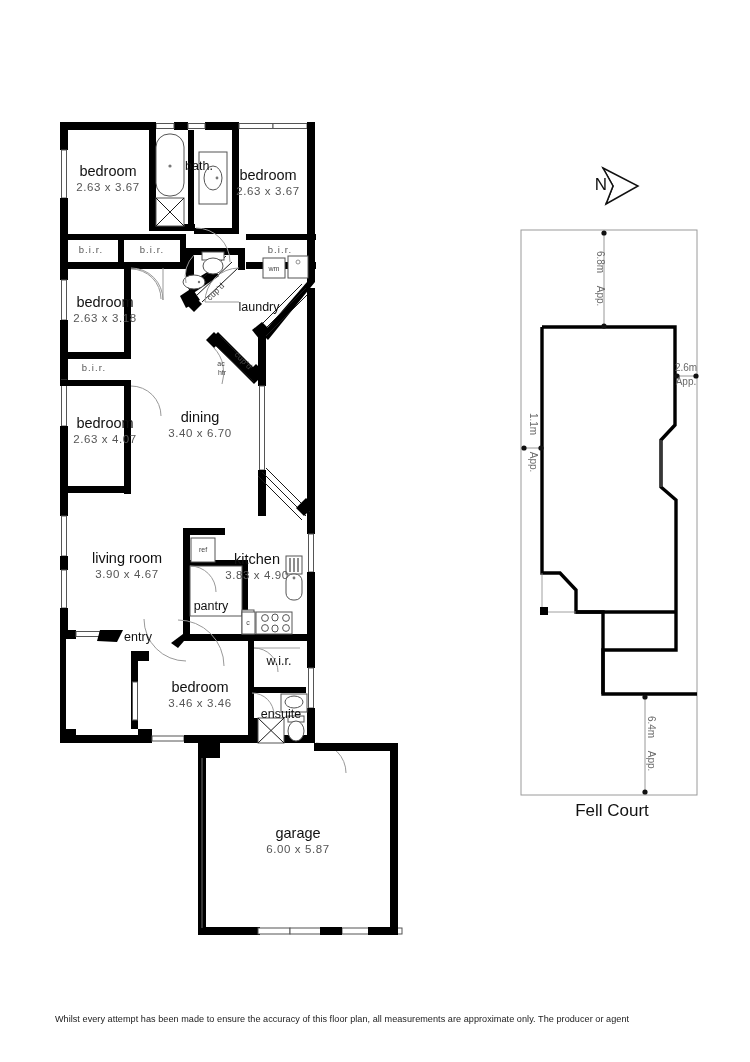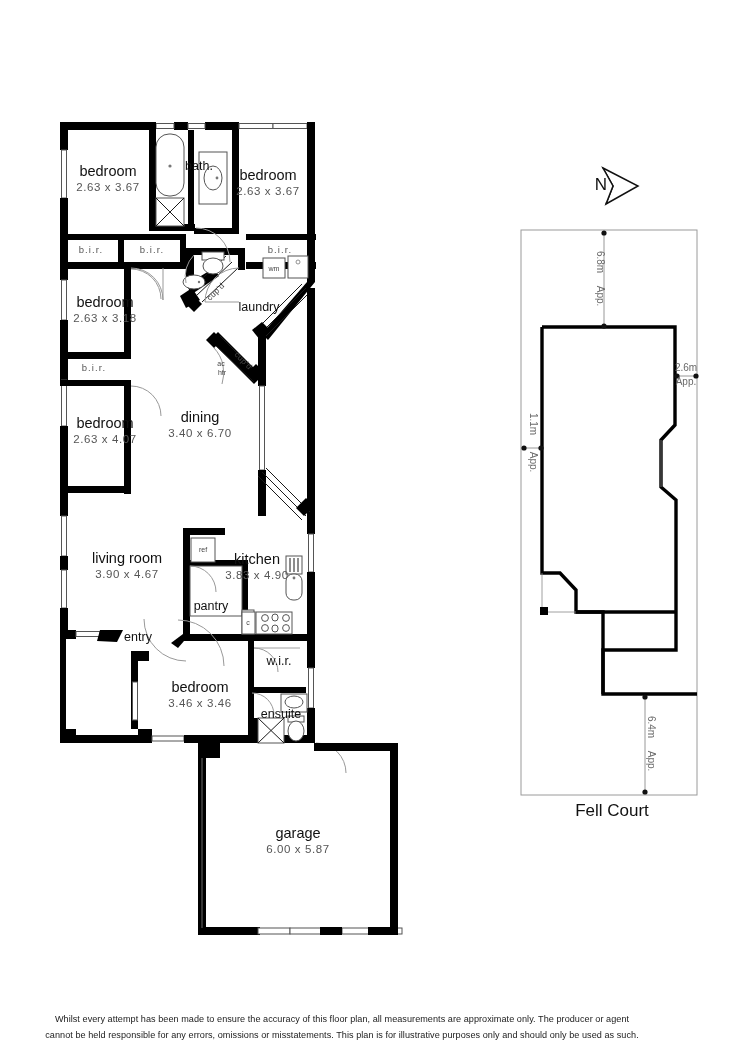--- a/index.html
+++ b/index.html
@@ -507,16 +507,15 @@
         <text class="site-dim" x="0" y="0" transform="translate(651,727) rotate(90)">6.4m</text>
         <text class="site-dim" x="0" y="0" transform="translate(651,761) rotate(90)">App.</text>
       </g>
 
       <text class="street-name" x="612" y="812">Fell Court</text>
     </g>
   </svg>
 
   <div id="disclaimer">
     <span class="dline">Whilst every attempt has been made to ensure the accuracy of this floor plan, all measurements are approximate only. The producer or agent</span>
-    <span class="dline">cannot be held responsible for any errors, omissions or misstatements. This plan is for illustrative purposes only and should only be used as such.</span>
   </div>
 
 </div>
 
 </body></html>

